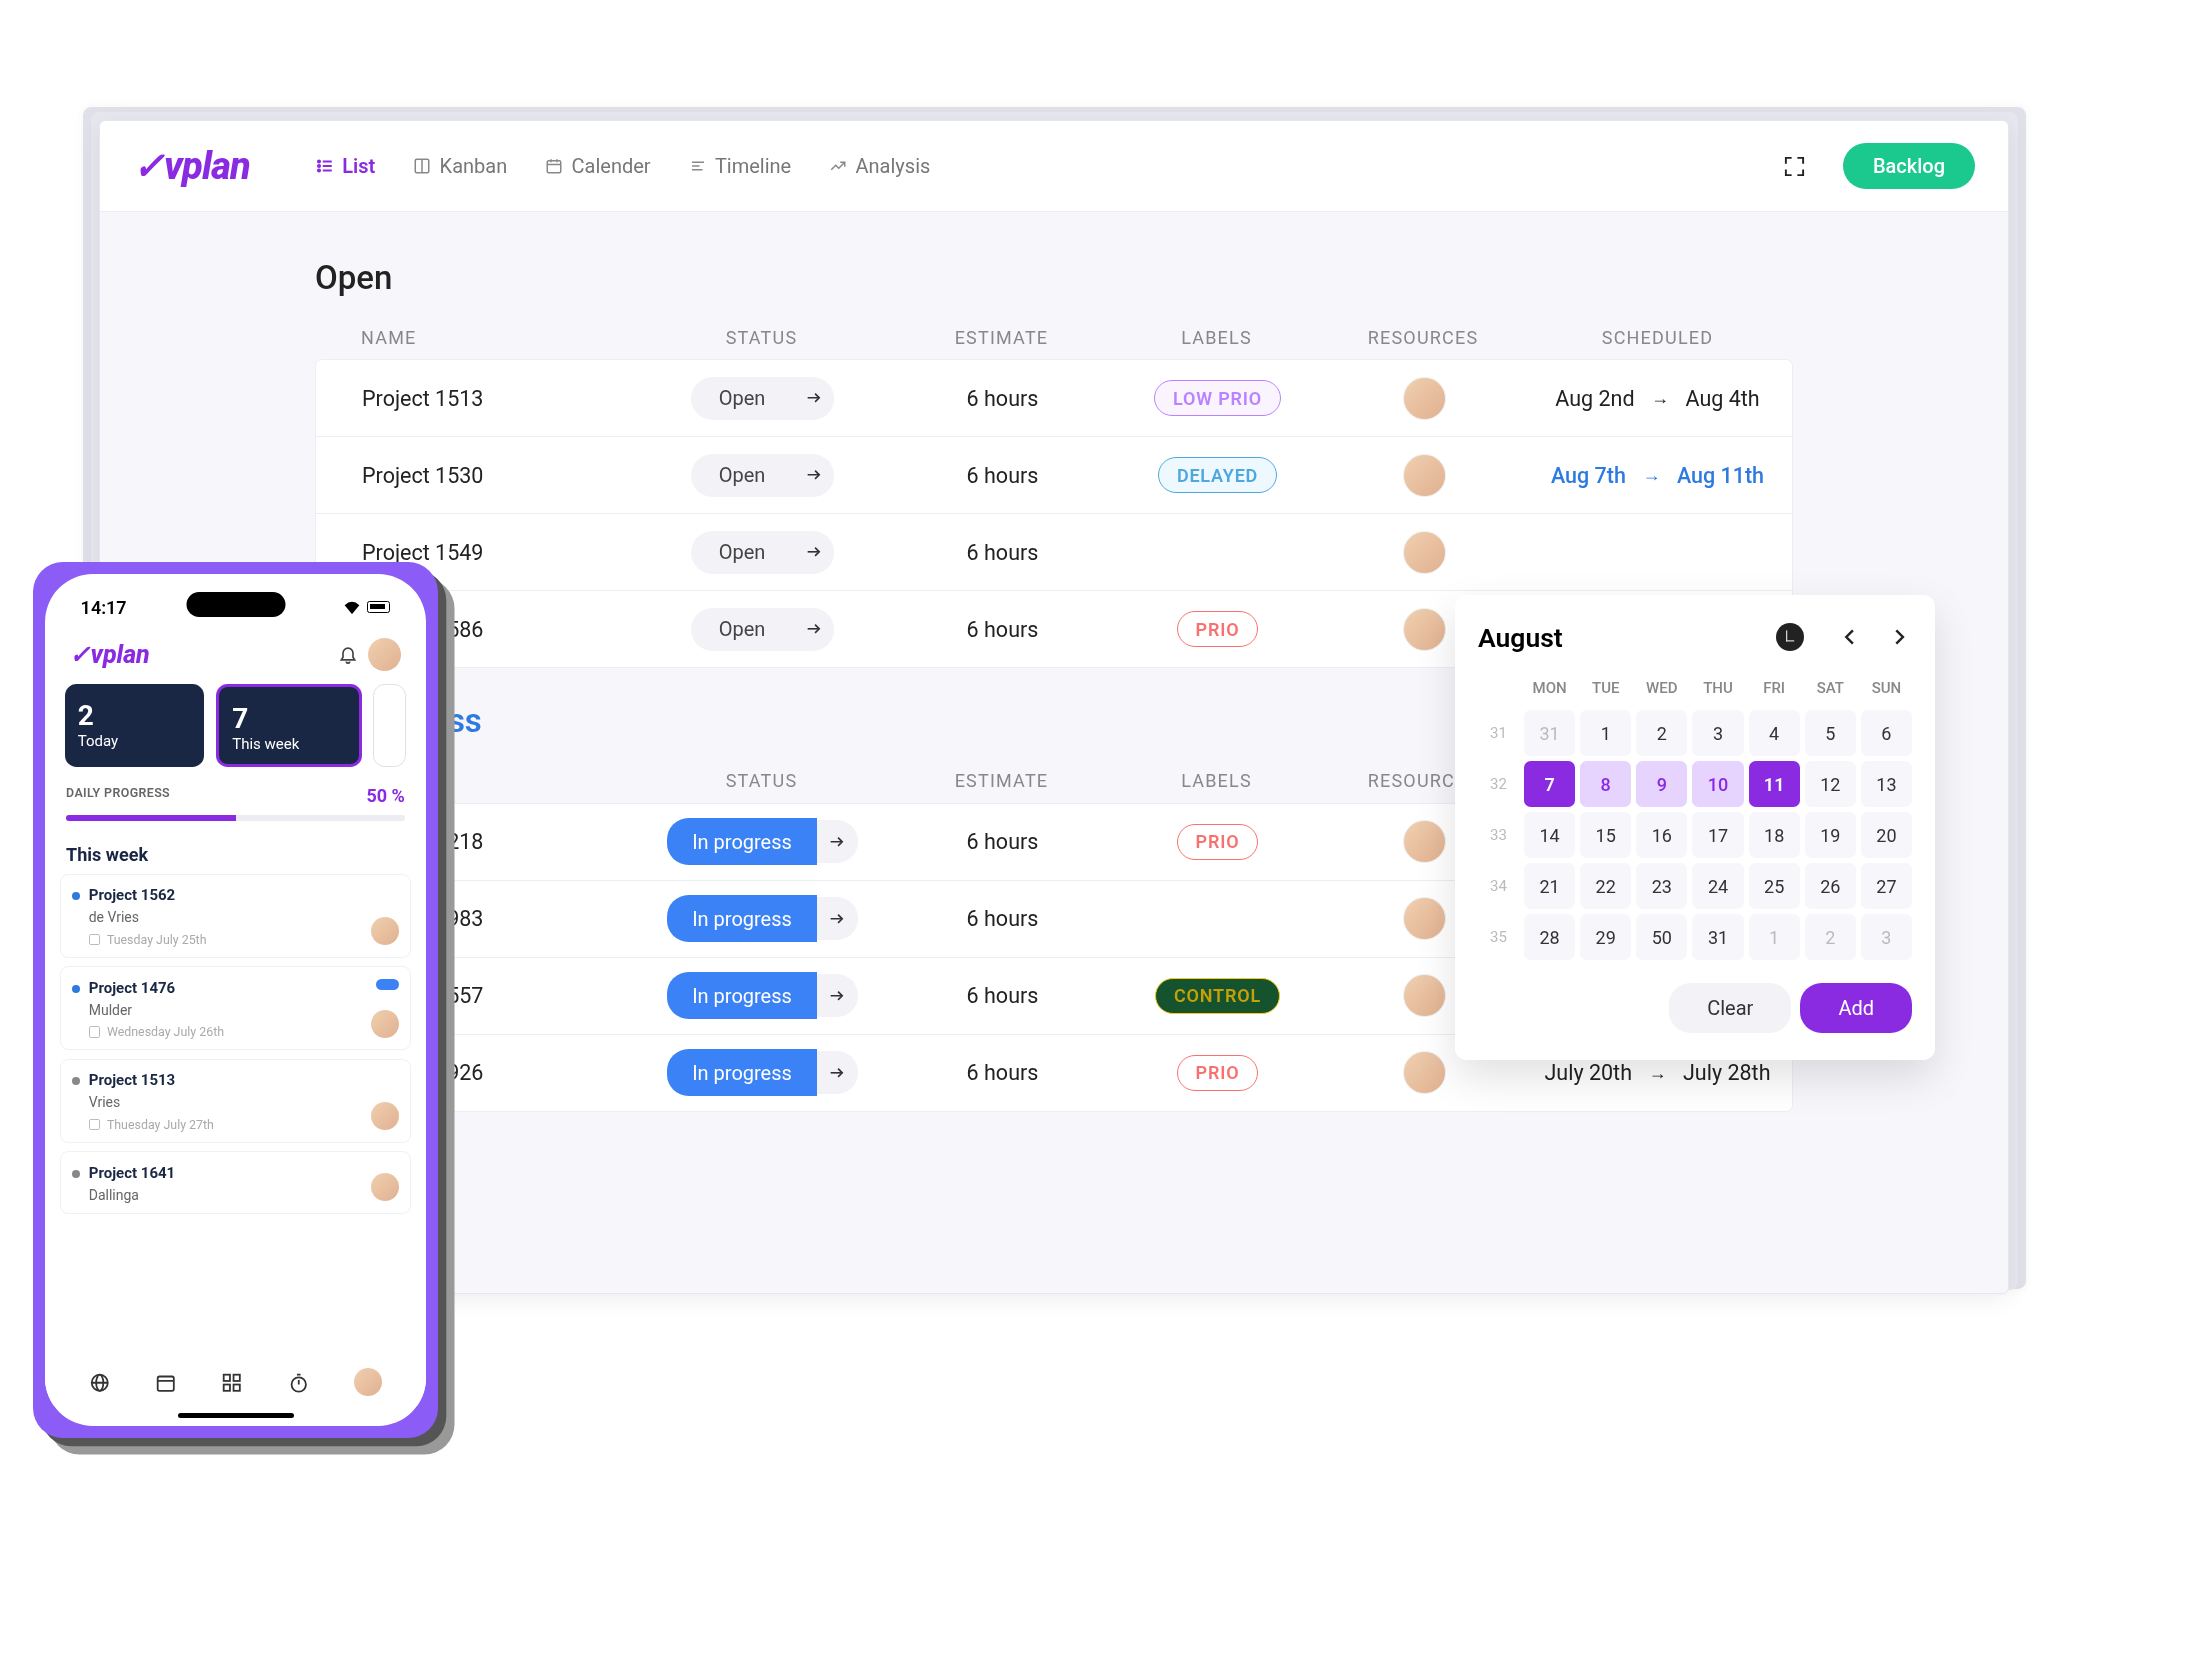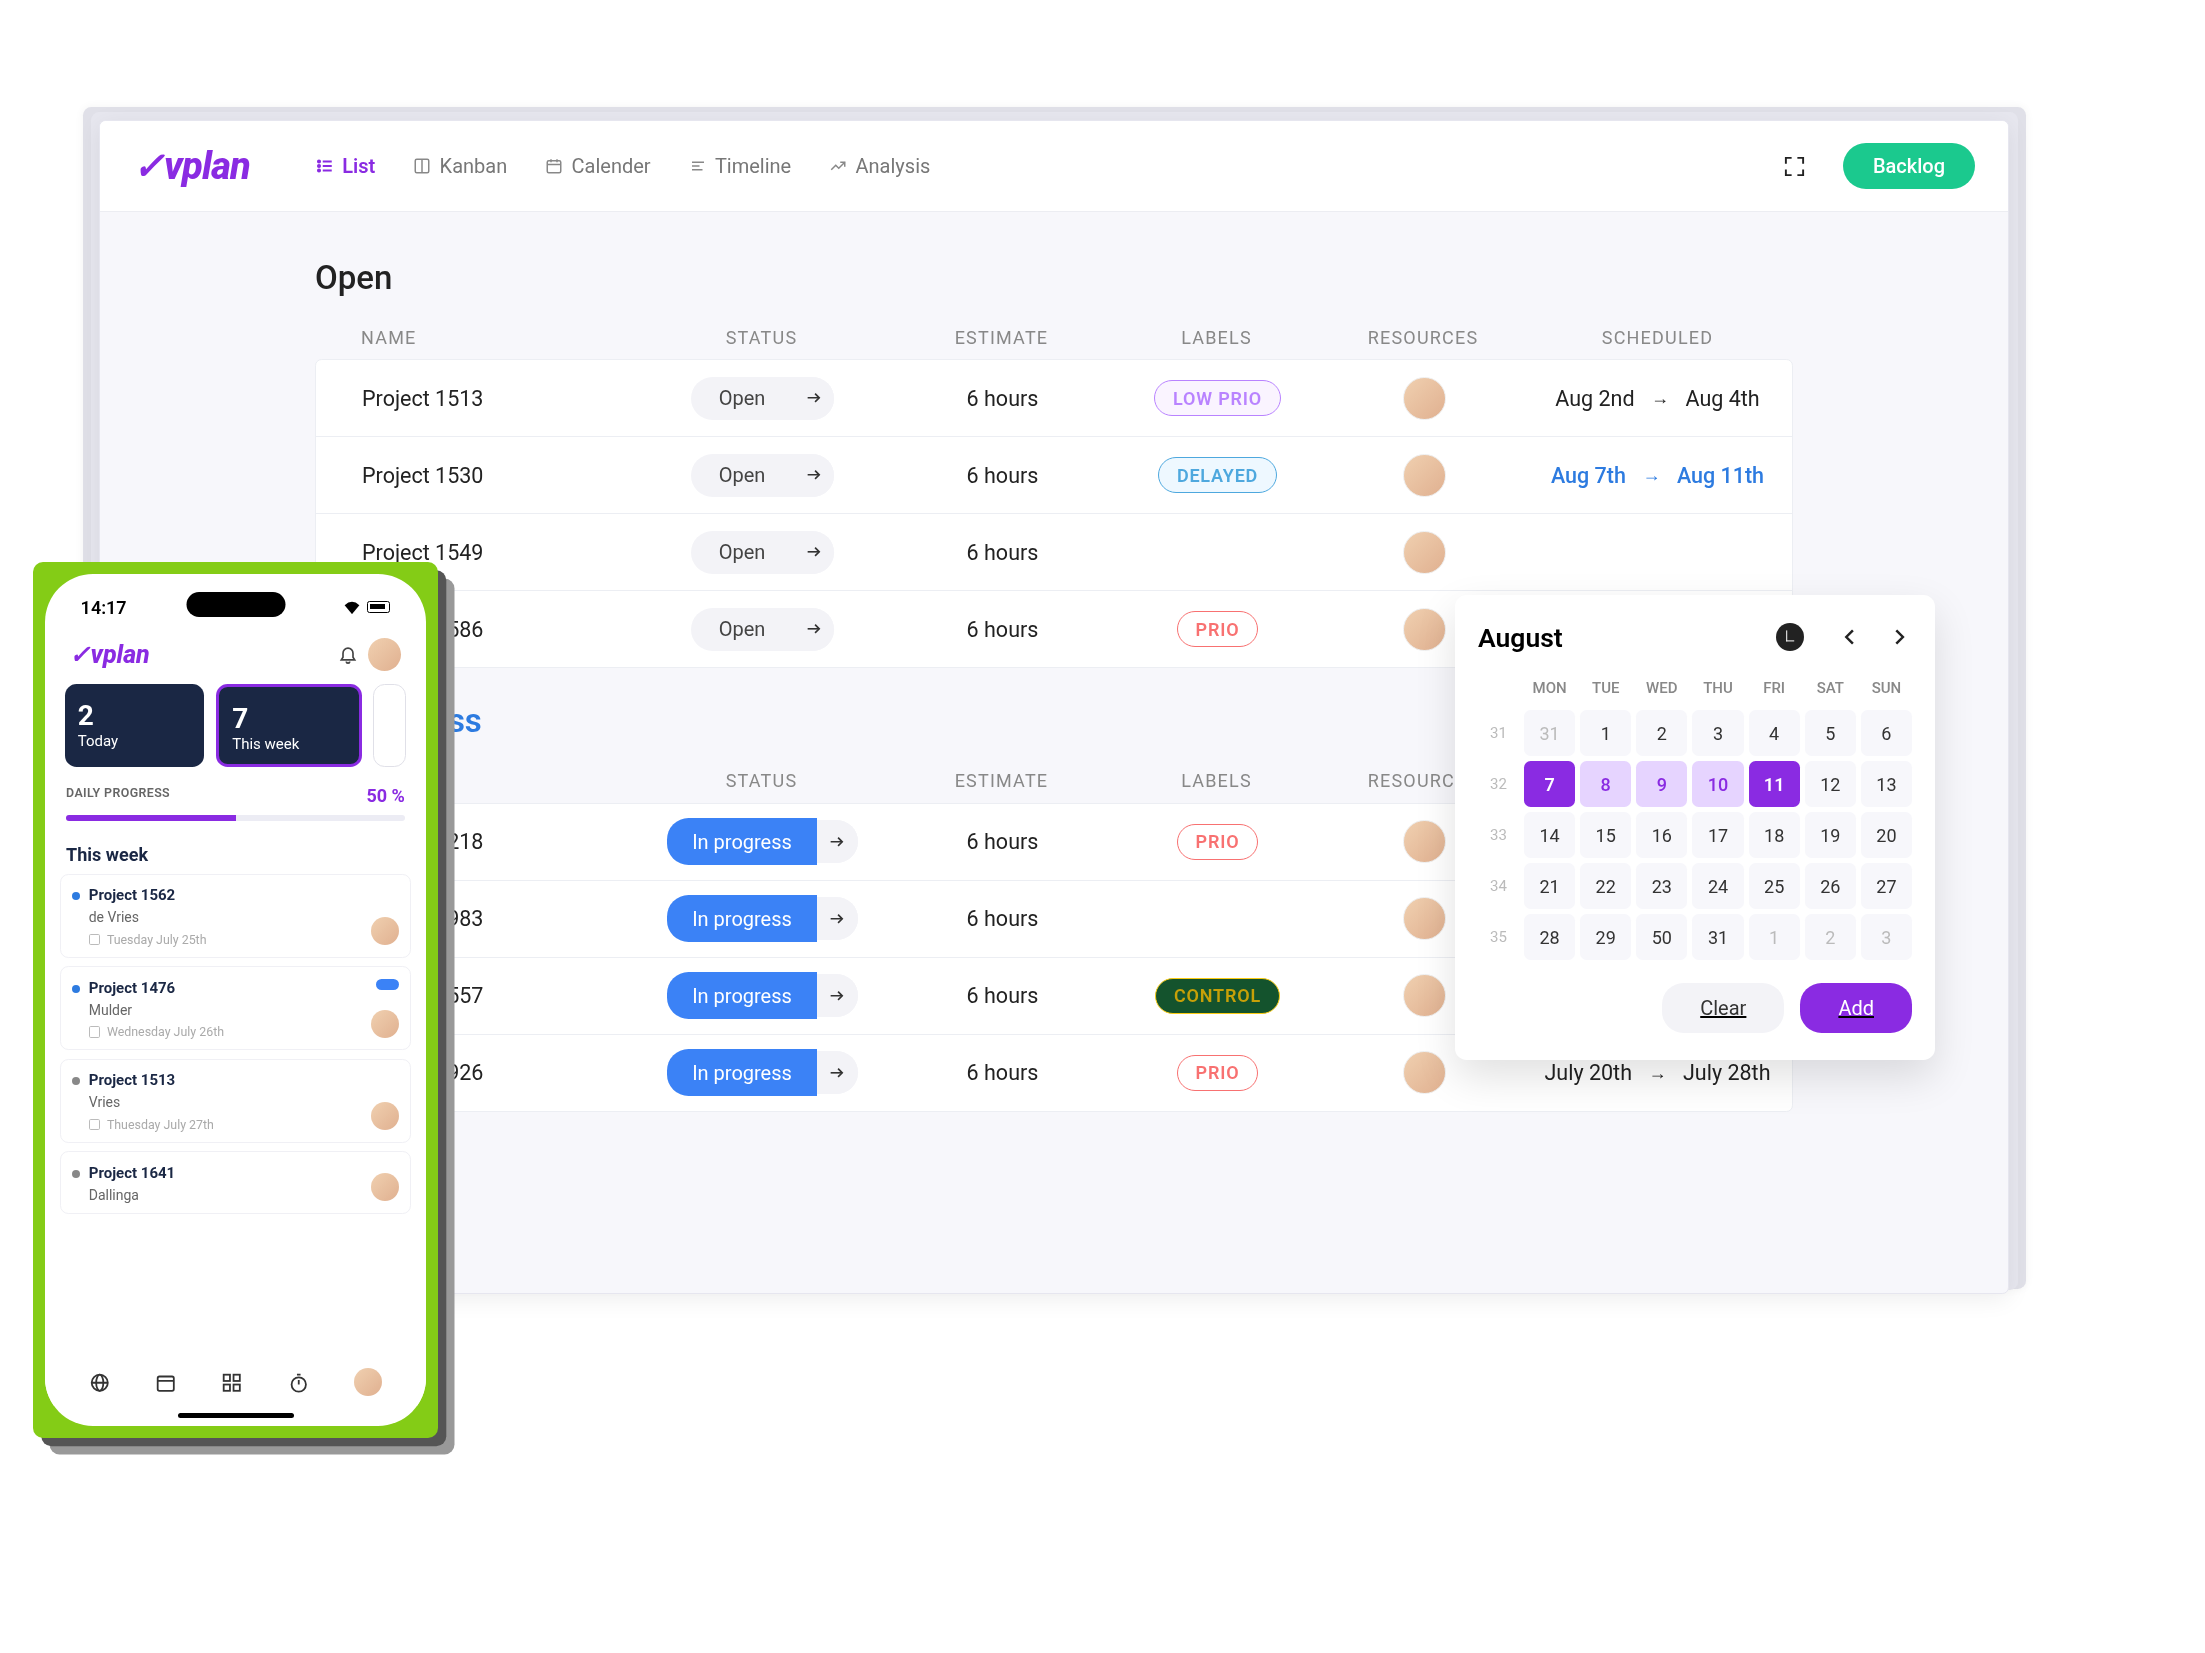--- a/index.html
+++ b/index.html
@@ -59,27 +59,27 @@
 .clock-ic { width:28px; height:28px; background:#222; border-radius:50%; margin-right:33px; position:relative;}
 .clock-ic::after { content:""; position:absolute; left:50%; top:50%; width:6.6px; height:10px; border-left:1.7px solid #fff; border-bottom:1.7px solid #fff; transform:translate(-50%,-60%);}
 .cal-nav { width:25px; height:25px; cursor:pointer; display:flex; align-items:center; justify-content:center; font-size:23px; color:#222;}
 .cal-grid { display:grid; grid-template-columns:41px repeat(7,1fr); gap:5px;}
 .cal-dow { font-size:15px; color:#888; text-align:center; padding:8.3px 0; font-weight:500;}
 .cal-wn { font-size:15px; color:#bbb; text-align:center; display:flex; align-items:center; justify-content:center;}
 .cal-day { height:46px; display:flex; align-items:center; justify-content:center; font-size:18px; border-radius:6.6px; color:#333; background:#f7f7fb; cursor:pointer;}
 .cal-day.muted { color:#bbb; }
 .cal-day.sel-start, .cal-day.sel-end { background:#8A2BE2; color:#fff; font-weight:600;}
 .cal-day.sel-mid { background:#E6D4FF; color:#8A2BE2; font-weight:500;}
-.cal-actions { display:flex; gap:16px; margin-top:23px; justify-content:flex-end;text-decoration:underline;}
+.cal-actions { display:flex; gap:9px; margin-top:23px; justify-content:flex-end;}
 .cal-btn { border:none; border-radius:21.5px; padding:13.2px 38px; font-size:20px; cursor:pointer;}
 .cal-btn.clear { background:#f3f3f7; color:#333;}
 .cal-btn.add { background:#8A2BE2; color:#fff;}
 
 
-.phone { position:absolute; left:33px; top:562px; width:405px; height:876px; background:#84cc16; border-radius:10px; box-shadow:8.3px 8.3px 0 #555, 16.5px 16.5px 0 #999; padding:11.6px;}
+.phone { position:absolute; left:33px; top:562px; width:405px; height:876px; background:#8b5cf6; border-radius:30px; box-shadow:8.3px 8.3px 0 #555, 16.5px 16.5px 0 #999; padding:11.6px;}
 .phone-inner { width:100%; height:100%; background:#fff; border-radius:48px; overflow:hidden; position:relative;}
 .notch { position:absolute; left:50%; top:18px; transform:translateX(-50%); width:99px; height:25px; background:#000; border-radius:16.5px;}
 .homebar { position:absolute; left:50%; bottom:8.3px; transform:translateX(-50%); width:116px; height:5px; background:#000; border-radius:5px;}
 .statusbar { display:flex; justify-content:space-between; padding:23px 36px 10px; font-size:18px; font-weight:600;}
 .sb-right { display:flex; gap:6.6px; align-items:center;}
 .batt { width:23px; height:11.6px; border:1.7px solid #000; border-radius:2.5px; position:relative;}
 .batt::after{content:"";position:absolute;left:1.7px;top:1.7px;width:15px;height:5px;background:#000;}
 .ph-header { display:flex; align-items:center; padding:10px 25px 13.2px; gap:10px;}
 .ph-logo { font-size:25px; font-weight:800; font-style:italic; color:#8A2BE2; flex:1;}
 .bell-ic { width:20px; height:20px;}

